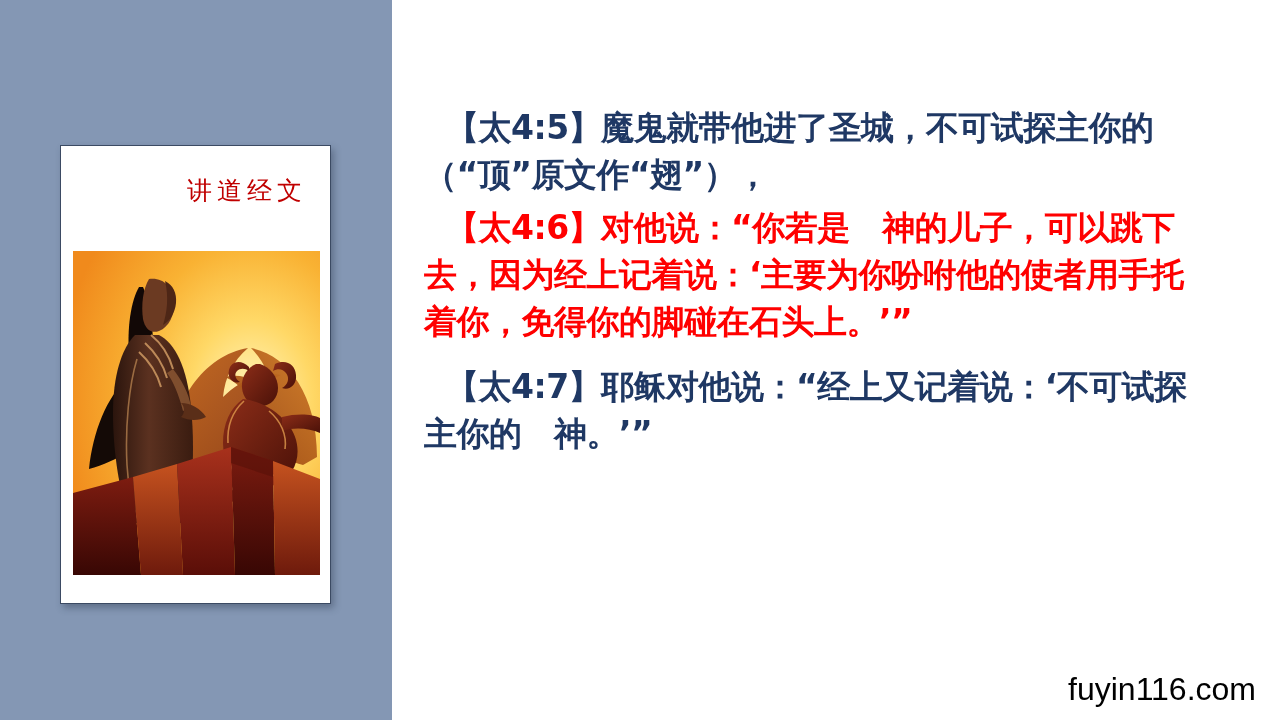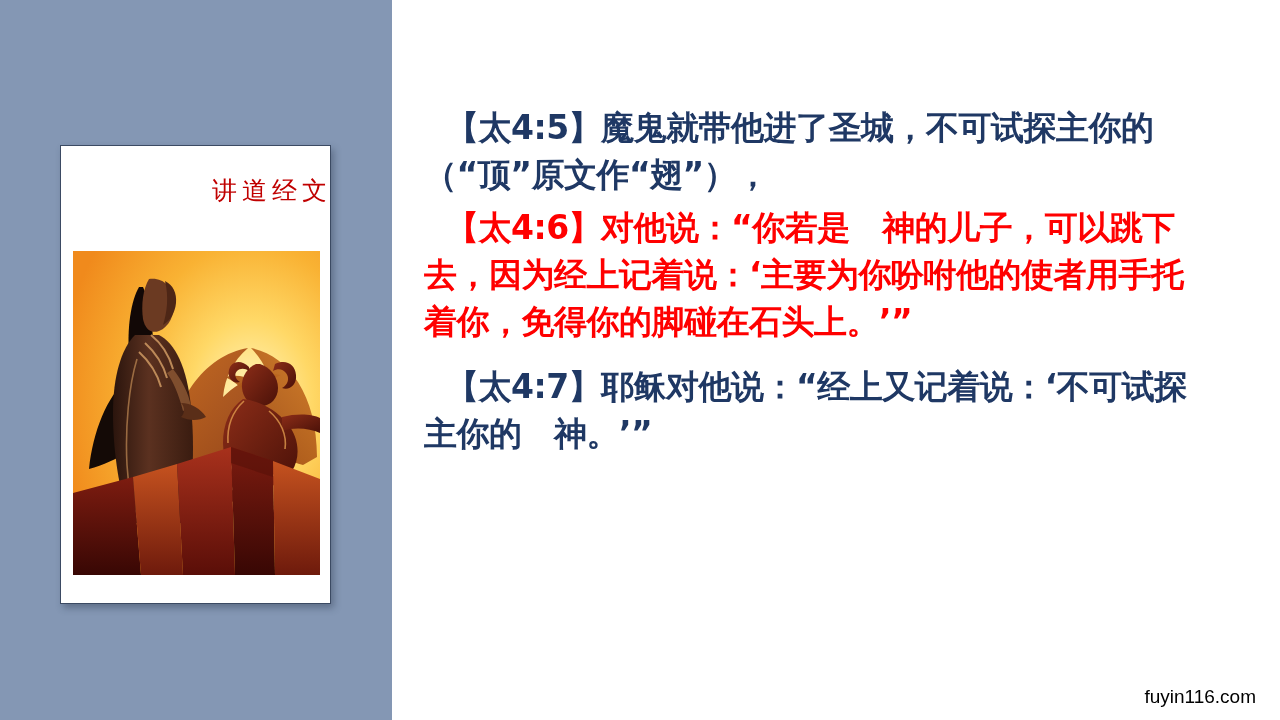--- a/index.html
+++ b/index.html
@@ -41,28 +41,29 @@
     border: 1px solid #3b4a63;
     box-shadow: 3px 4px 7px rgba(30,40,60,0.35);
     box-sizing: border-box;
   }
 
   #card-title {
     position: absolute;
     left: 0;
     top: 28px;
     width: 271px;
-    text-align: right;
+    text-align: center;
     color: #c00000;
     font-family: "DejaVu Serif", "Liberation Serif", serif;
     font-size: 25px;
     font-weight: 400;
     letter-spacing: 5px;
     text-indent: 5px;
     white-space: nowrap;
+    padding-left: 48px;
   }
 
   #card-illustration {
     position: absolute;
     left: 12px;
     top: 105px;
     width: 247px;
     height: 324px;
     overflow: hidden;
   }
@@ -92,21 +93,21 @@
   #verse-2 { margin-top: 6px; }
   #verse-3 { margin-top: 18px; }
 
   
   #watermark {
     position: absolute;
     right: 24px;
     bottom: 12px;
     color: #000000;
     font-family: "Liberation Sans", sans-serif;
-    font-size: 19px;
+    font-size: 32px;
     font-weight: 400;
     letter-spacing: 0px;
   }
 </style>
 </head>
 <body>
 
 <div id="slide">
 
   <div id="left-panel"></div>

